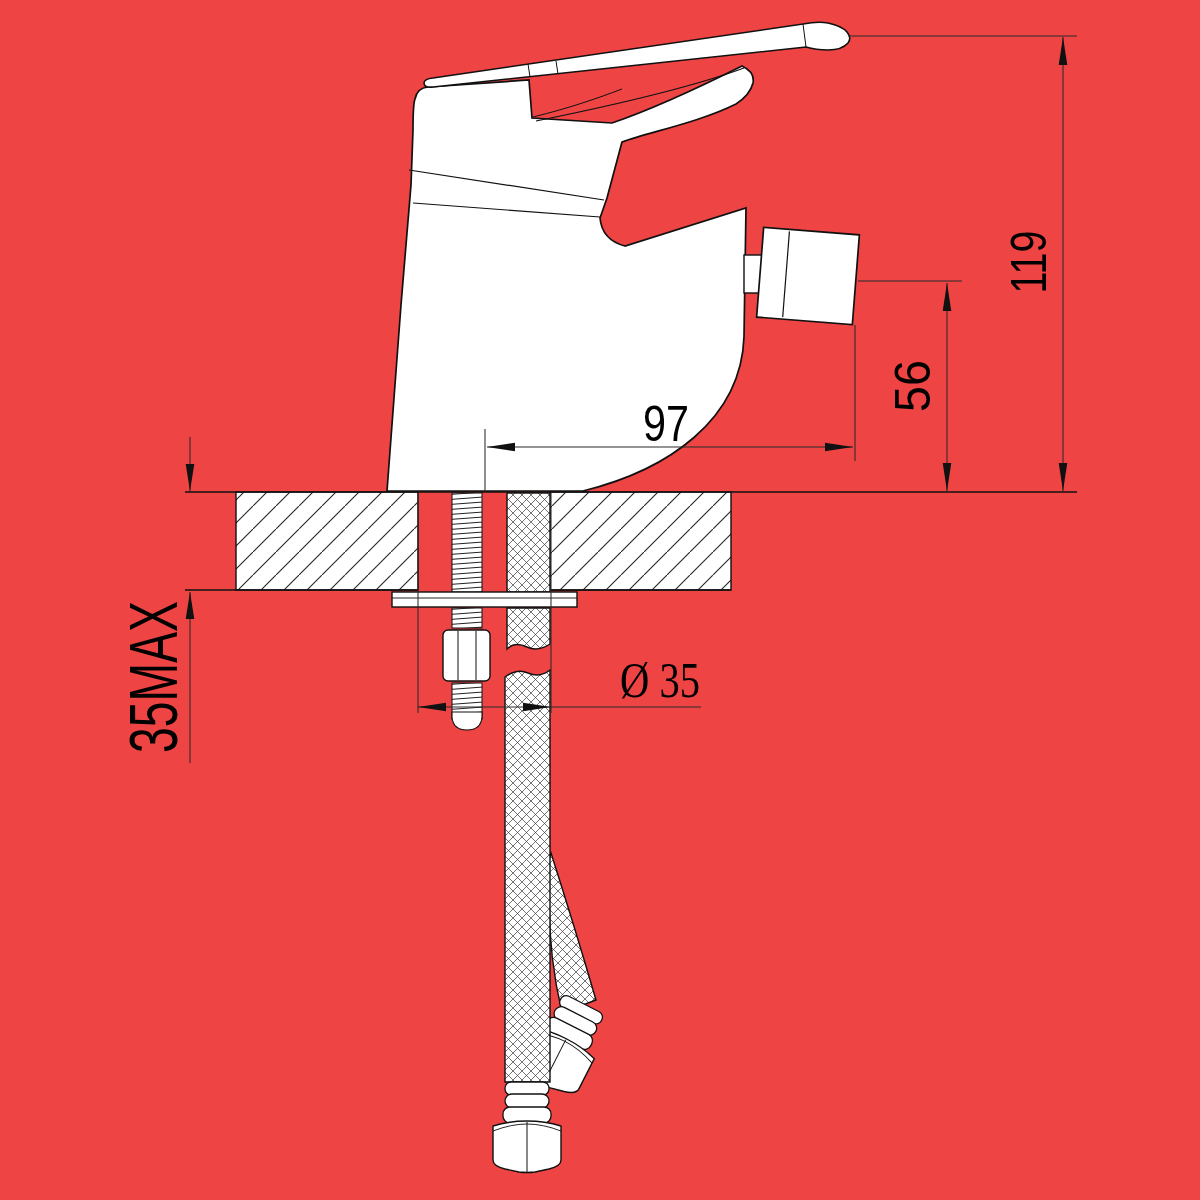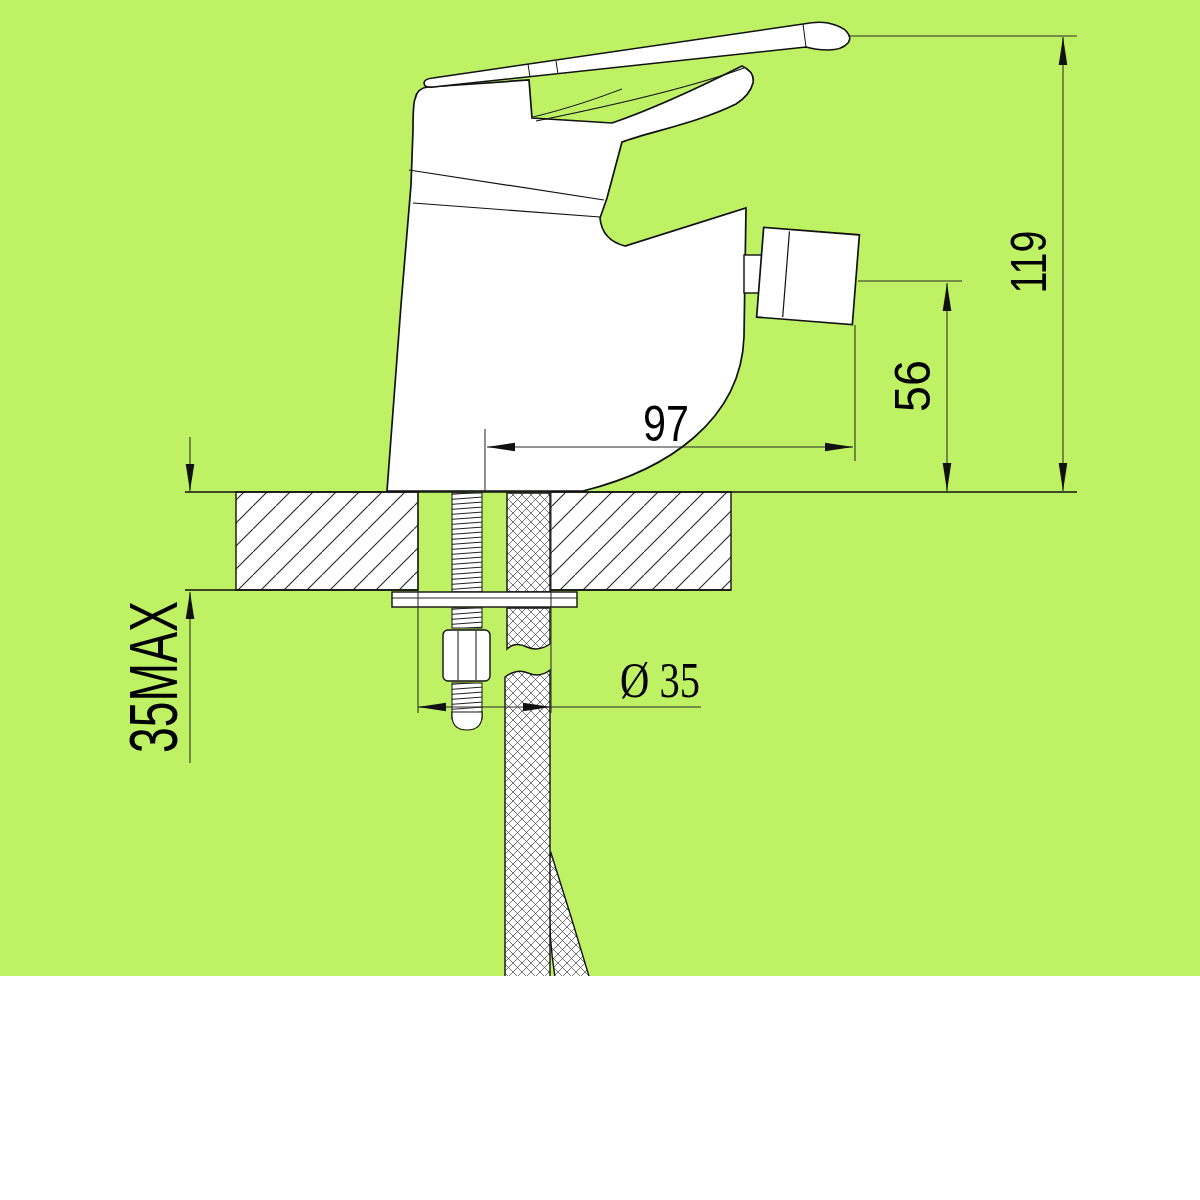--- a/index.html
+++ b/index.html
@@ -1,16 +1,16 @@
 <!DOCTYPE html>
 <html><head>
 <meta charset="utf-8">
 <style>
   html,body{margin:0;padding:0;background:#ffffff;}
-  .stage{width:1200px;height:976px;position:relative;background:#bef264;overflow:hidden;}
+  .stage{width:1200px;height:1200px;position:relative;background:#ef4444;overflow:hidden;}
   svg{display:block;}
   text.dim{font-family:"Liberation Sans","DejaVu Sans",sans-serif;fill:#000;}
   text.dim-serif{font-family:"Liberation Serif","DejaVu Serif",serif;fill:#000;}
 </style>
 </head>
 <body>
 
 <div class="stage">
 <svg width="1200" height="1200" viewBox="0 0 1200 1200">
   <defs>

